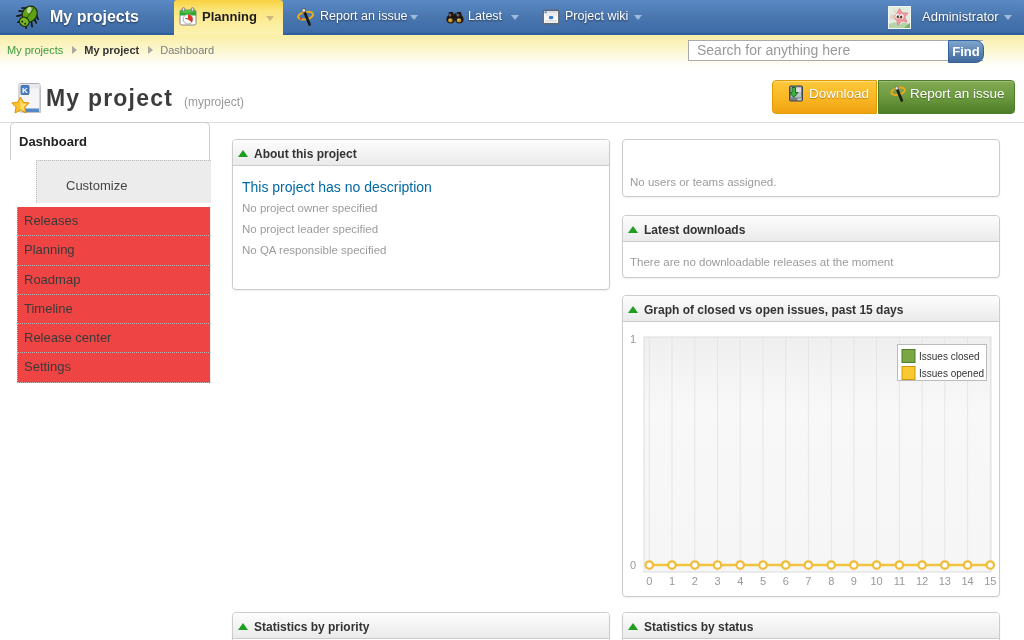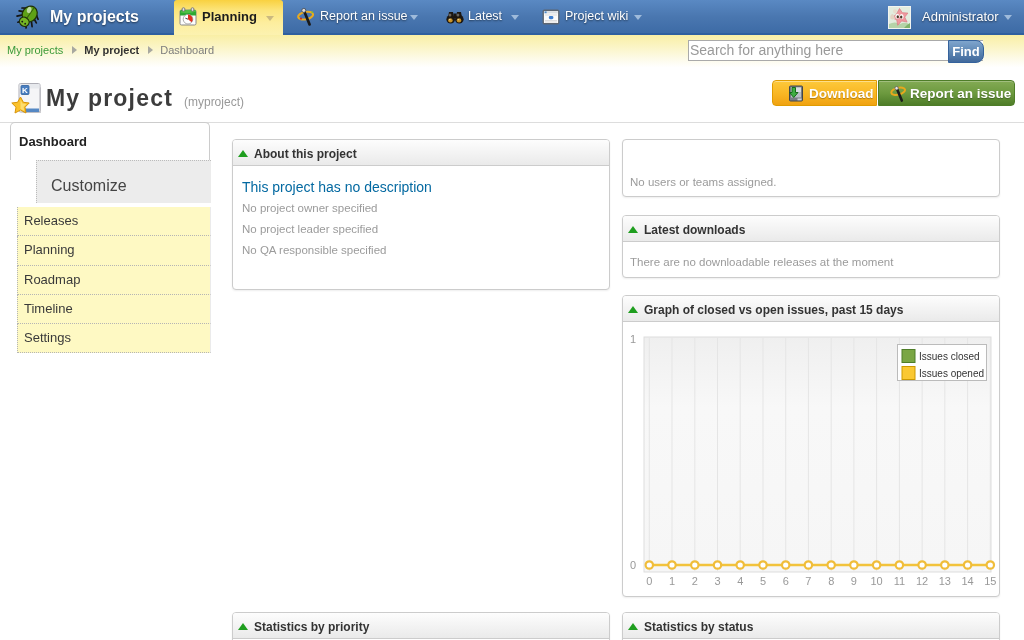--- a/index.html
+++ b/index.html
@@ -28,51 +28,51 @@
 
 #crumbbar{position:absolute;left:0;top:35px;width:1024px;height:32px;
  background:linear-gradient(180deg,#f9efa5 0%,#fbf5c8 40%,#fdfbe9 75%,#fffffe 100%)}
 #crumbs{position:absolute;left:7px;top:35px;height:30px;display:flex;align-items:center;
  font-size:11px;color:#7d7d7d}
 #crumbs .sep{width:0;height:0;border-left:5px solid #a8a8a0;border-top:4px solid transparent;border-bottom:4px solid transparent;margin:0 7px 0 9px}
 #crumbs .green{color:#3a9a3a}
 #crumbs .bold{color:#333;font-weight:bold}
 #searchbox{position:absolute;left:688px;top:40px;width:295px;height:21px;background:#fff;
  border:1px solid #aaa;border-right:none;color:#999;font-size:14px;line-height:19px;
- padding-left:1px;white-space:nowrap}
+ padding-left:8px;white-space:nowrap}
 #findbtn{position:absolute;left:948px;top:40px;width:36px;height:23px;
  background:linear-gradient(180deg,#7fa5cd 0%,#5e87b4 50%,#41699b 100%);
  border:1px solid #35629c;border-radius:0 8px 8px 0;color:#fff;font-weight:bold;
  font-size:13px;text-align:center;line-height:21px}
 
 
 #projicon{position:absolute;left:11px;top:82px}
 #ptitle{position:absolute;left:46px;top:85px;font-size:23px;letter-spacing:1.2px;
  font-weight:bold;color:#3c3c3c;white-space:nowrap}
 #ptitle small{font-size:12px;font-weight:normal;color:#999;letter-spacing:0}
-.hbtn{position:absolute;top:80px;height:26px;color:#fff;font-weight:bold;font-size:13.5px;
+.hbtn{position:absolute;top:80px;height:34px;color:#fff;font-weight:normal;font-size:13.5px;
  text-shadow:0 1px 1px rgba(0,0,0,.3);line-height:24px;white-space:nowrap}
 #btn-dl{left:772px;width:105px;background:linear-gradient(180deg,#fdc93b 0%,#f9b623 55%,#f0a211 100%);
  border:1px solid #e09c00;border-radius:4px 0 0 4px;box-shadow:inset 0 1px 0 rgba(255,255,255,.4)}
 #btn-ri{left:878px;width:137px;background:linear-gradient(180deg,#83aa54 0%,#6d9a3f 50%,#4e7d28 100%);
  border:1px solid #4e7d28;border-radius:0 4px 4px 0;box-shadow:inset 0 1px 0 rgba(255,255,255,.25)}
 .hbtn .ic{position:absolute;left:13px;top:4px}
 .hbtn .tx{position:absolute;left:36px;top:1px}
 
 #divider{position:absolute;left:0;top:122px;width:1024px;height:1px;background:#ddd}
 
 
 #sb-dash{position:absolute;left:10px;top:122px;width:200px;height:38px;background:#fff;
  border:1px solid #ccc;border-bottom:none;border-radius:5px 5px 0 0;z-index:2;
  font-size:13px;font-weight:bold;color:#222;line-height:38px;padding-left:8px}
 #sb-custom{position:absolute;left:36px;top:160px;width:175px;height:43px;background:#ececec;
  border-top:1px dotted #bbb;border-left:1px dotted #bbb;overflow:hidden;
- font-size:16px;color:#444;line-height:49px;padding-left:14px}
+ font-size:13px;color:#444;line-height:49px;padding-left:29px}
 #sb-menu{position:absolute;left:17px;top:207px;width:194px}
-#sb-menu .mi{height:29.3px;background:#fef9c3;border-bottom:1px dotted #b5b5b5;
+#sb-menu .mi{height:29.3px;background:#ef4444;border-bottom:1px dotted #b5b5b5;
  border-left:1px dotted #b5b5b5;border-right:1px solid #ebebeb;font-size:13px;color:#3a3a3a;
  line-height:28.5px;padding-left:6px}
 
 
 .panel{position:absolute;background:#fff;border:1px solid #ccc;border-radius:4px;
  box-shadow:0 1px 2px rgba(0,0,0,.07)}
 .phead{height:26px;padding-top:2px;border-bottom:1px solid #ccc;background:linear-gradient(180deg,#fdfdfd,#eaeaea);
  border-radius:3px 3px 0 0;display:flex;align-items:center;padding-left:5px;
  font-weight:bold;font-size:12px;color:#333}
 .tri{width:0;height:0;border-left:5.5px solid transparent;border-right:5.5px solid transparent;
@@ -241,20 +241,21 @@
 
   <div id="divider"></div>
 
   <div id="sb-dash">Dashboard</div>
   <div id="sb-custom">Customize</div>
   <div id="sb-menu">
     <div class="mi">Releases</div>
     <div class="mi">Planning</div>
     <div class="mi">Roadmap</div>
     <div class="mi">Timeline</div>
+    <div class="mi">Release center</div>
     <div class="mi">Settings</div>
   </div>
 
   <div class="panel" id="p-about">
     <div class="phead"><span class="tri"></span>About this project</div>
     <div class="c1 gray1">This project has no description</div>
     <div class="c2 gray2">No project owner specified</div>
     <div class="c3 gray2">No project leader specified</div>
     <div class="c4 gray2">No QA responsible specified</div>
   </div>

